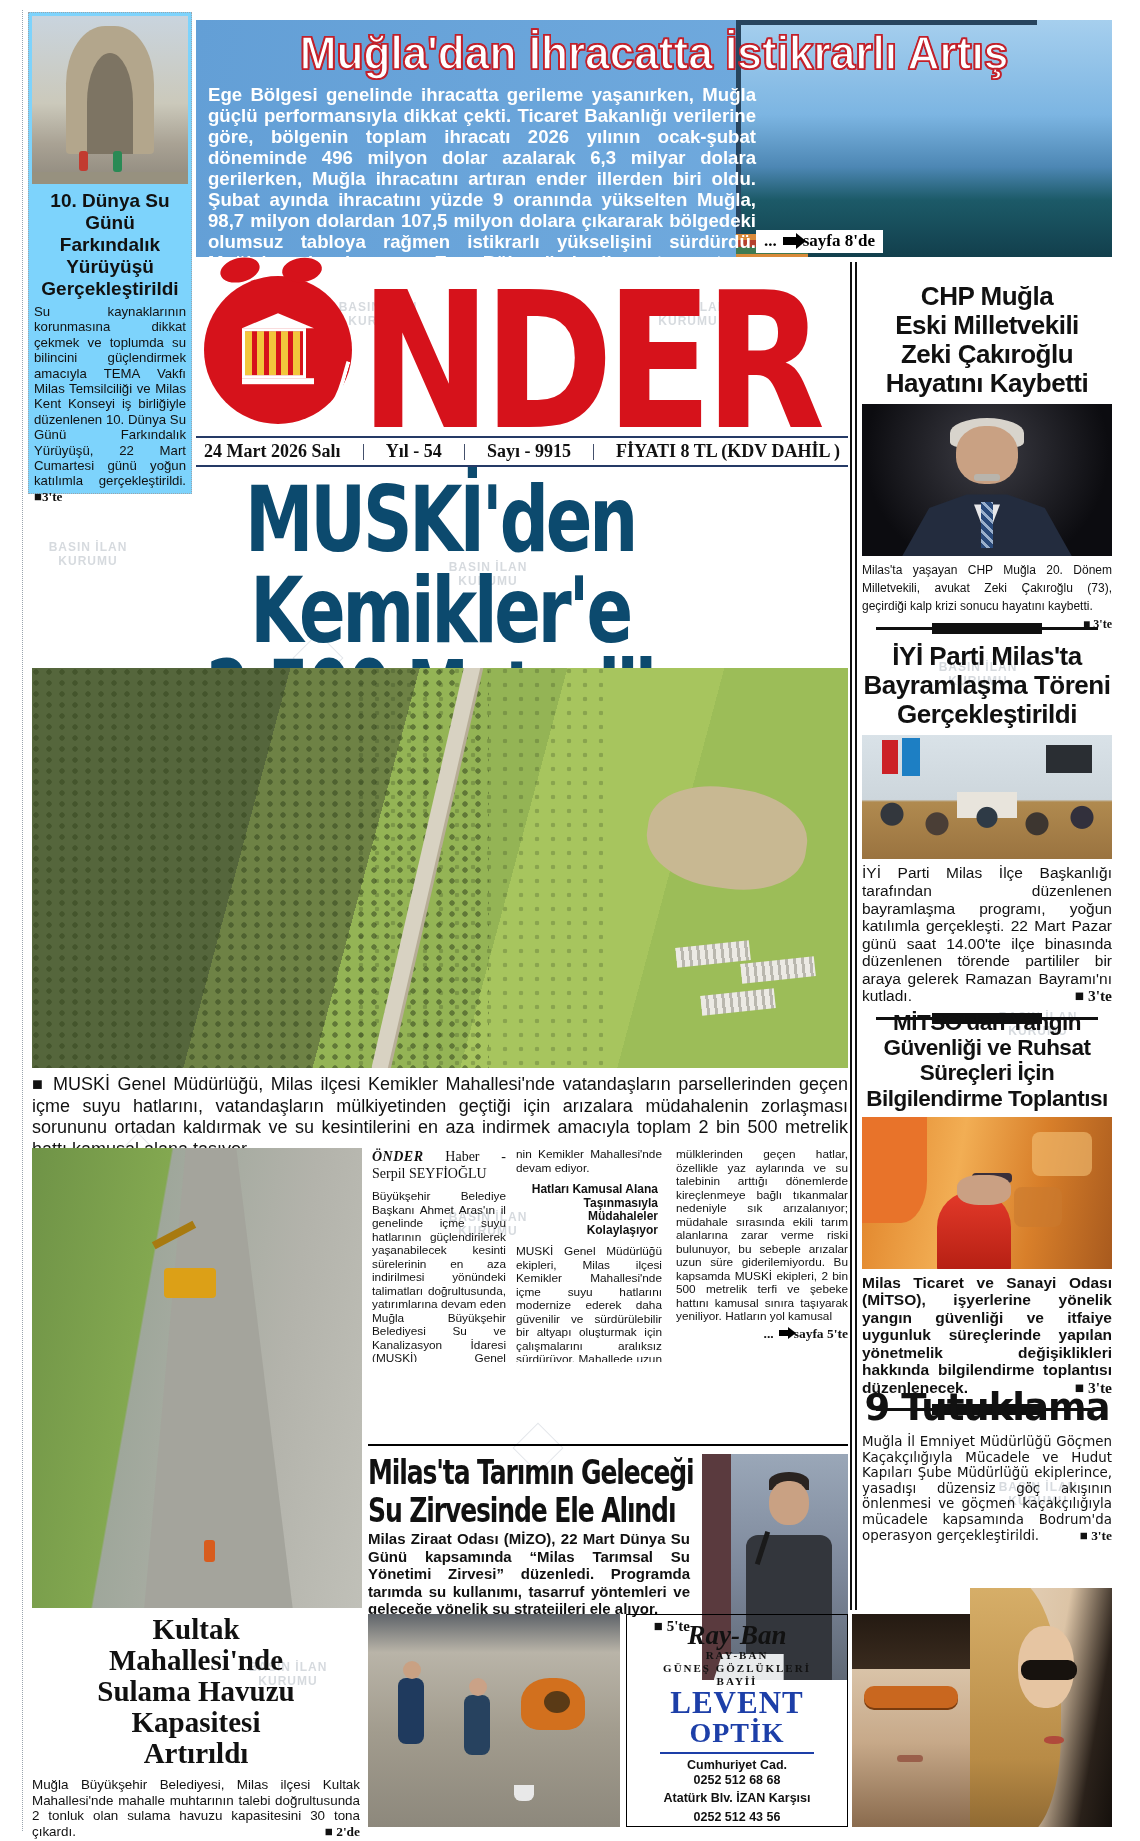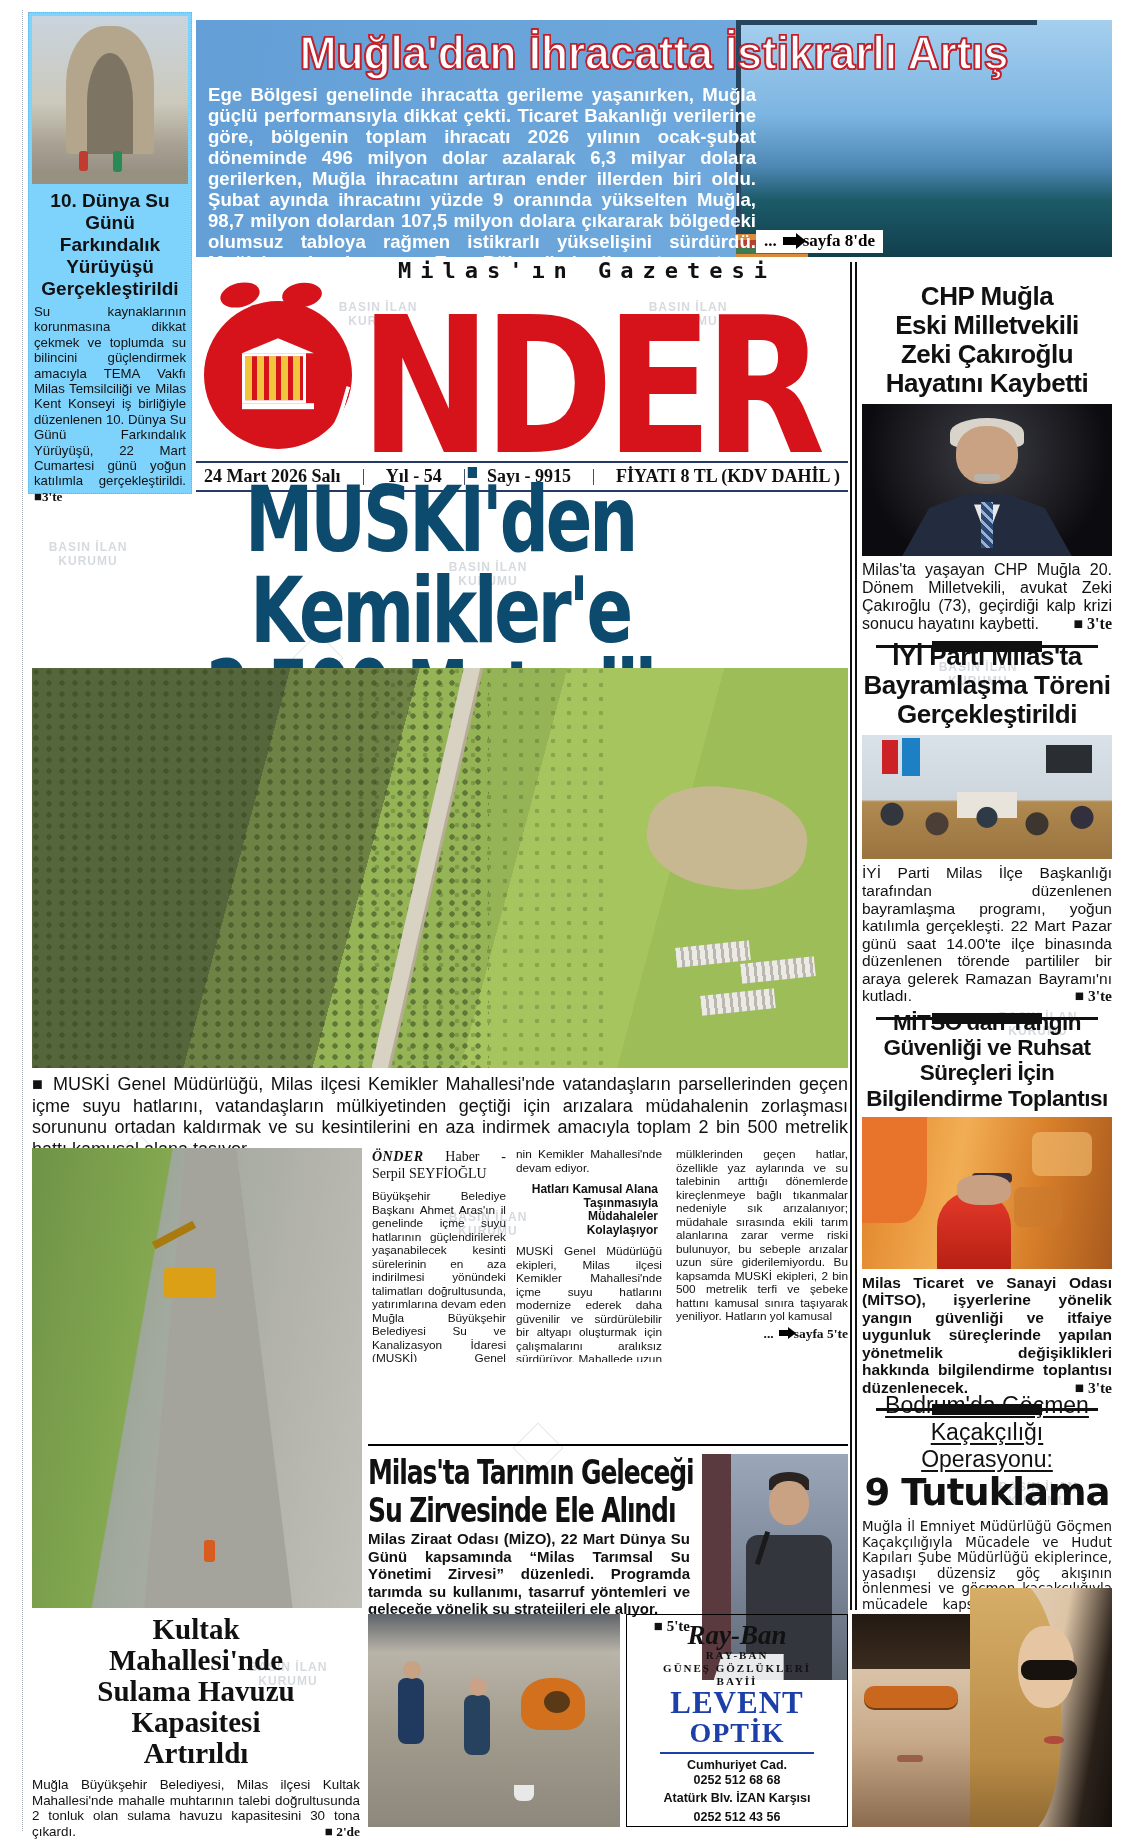--- a/index.html
+++ b/index.html
@@ -111,21 +111,21 @@
   .excavator { left:40%; top:26%; width:52px; height:30px; background:#dca017; border-radius:4px; }
   .exc-arm { left:36%; top:18%; width:46px; height:8px; background:#a87a10; transform:rotate(-28deg); }
   .worker2 { left:52%; bottom:10%; width:11px; height:22px; background:#d85c1e; border-radius:3px; }
 
   
   .vrule { position:absolute; left:850px; top:262px; width:3px; height:1348px;
            border-left:2px solid #101010; border-right:2px solid #101010; }
   .right-col { position:absolute; left:862px; top:262px; width:250px; height:1350px; }
   .story { position:absolute; left:0; width:250px; }
   .story h2 { margin:0; text-align:center; line-height:1.12; letter-spacing:-.5px; }
-  .story .body { font-size:16px; line-height:18px; text-align:justify; margin-top:5px; }
+  .story .body { font-size:12px; line-height:18px; text-align:justify; margin-top:5px; }
   .story .body.bold { font-weight:bold; font-size:15.5px; line-height:17.5px; }
   .endref { font-family:"Liberation Serif",serif; font-weight:bold; white-space:nowrap; float:right; }
   .divider { position:relative; height:3px; background:#101010; margin:12px 14px 0; }
   .divider:after { content:""; position:absolute; left:50%; top:-4px; transform:translateX(-50%);
             width:110px; height:11px; background:#101010; }
 
   .ph-chp { width:250px; height:152px; margin-top:6px; background:radial-gradient(circle at 50% 32%,#3c3c44,#0c0c10 75%); }
   .chp-hair { left:50%; top:9%; transform:translateX(-50%); width:74px; height:30px; background:#d8d4cc; border-radius:50% 50% 20% 20%; }
   .chp-head { left:50%; top:14%; transform:translateX(-50%); width:62px; height:58px; background:#c9a183; border-radius:46%; }
   .chp-must { left:50%; top:46%; transform:translateX(-50%); width:26px; height:7px; background:#b8b4ac; border-radius:3px; }
@@ -257,21 +257,20 @@
     <div class="banner-headline">Muğla'dan İhracatta İstikrarlı Artış</div>
     <div class="banner-body">Ege Bölgesi genelinde ihracatta gerileme yaşanırken, Muğla güçlü performansıyla dikkat çekti. Ticaret Bakanlığı verilerine göre, bölgenin toplam ihracatı 2026 yılının ocak-şubat döneminde 496 milyon dolar azalarak 6,3 milyar dolara gerilerken, Muğla ihracatını artıran ender illerden biri oldu. Şubat ayında ihracatını yüzde 9 oranında yükselten Muğla, 98,7 milyon dolardan 107,5 milyon dolara çıkararak bölgedeki olumsuz tabloya rağmen istikrarlı yükselişini sürdürdü. Muğla'nın bu başarısı, Ege Bölgesi'nde ihracatını artıran sınırlı sayıdaki iller arasında öne çıkmasını sağladı.</div>
     <div class="banner-ref">
       <span>...</span>
       <span class="arrow"></span>
       <span>sayfa 8'de</span>
     </div>
   </div>
 
   <div class="masthead z">
-    <div class="tagline">Milas'ın Gazetesi</div>
     <div class="logo-row">
       <div class="logo-o">
         <div class="logo-dot ld1"></div>
         <div class="logo-dot ld2"></div>
         <div class="temple">
           <div class="temple-roof"></div>
           <div class="temple-cols"></div>
           <div class="temple-base"></div>
         </div>
         <div class="laurel"></div>
@@ -382,22 +381,20 @@
         <div class="mit-sleeve"></div>
         <div class="mit-ext"></div>
         <div class="mit-handle"></div>
         <div class="mit-hand"></div>
       </div>
       <div class="body bold"><span>Milas Ticaret ve Sanayi Odası (MİTSO), işyerlerine yönelik yangın güvenliği ve itfaiye uygunluk süreçlerinde yapılan yönetmelik değişiklikleri hakkında bilgilendirme toplantısı düzenlenecek. </span><span class="endref">■ 3'te</span></div>
       <div class="divider"></div>
     </div>
 
     <div class="story" style="top:1126px">
-      <div class="kicker pre">Bodrum'da Göçmen
-Kaçakçılığı Operasyonu:</div>
       <div class="big-head">9 Tutuklama</div>
       <div class="bodrum-body"><span>Muğla İl Emniyet Müdürlüğü Göçmen Kaçakçılığıyla Mücadele ve Hudut Kapıları Şube Müdürlüğü ekiplerince, yasadışı düzensiz göç akışının önlenmesi ve göçmen kaçakçılığıyla mücadele kapsamında Bodrum'da operasyon gerçekleştirildi. </span><span class="endref">■ 3'te</span></div>
     </div>
   </div>
 
   <div class="tarim z">
     <div class="tarim-head pre">Milas'ta Tarımın Geleceği
 Su Zirvesinde Ele Alındı</div>
     <div class="tarim-body"><span>Milas Ziraat Odası (MİZO), 22 Mart Dünya Su Günü kapsamında “Milas Tarımsal Su Yönetimi Zirvesi” düzenledi. Programda tarımda su kullanımı, tasarruf yöntemleri ve geleceğe yönelik su stratejileri ele alıyor. </span><span class="endref">■ 5'te</span></div>
     <div class="ph ph-speaker">

